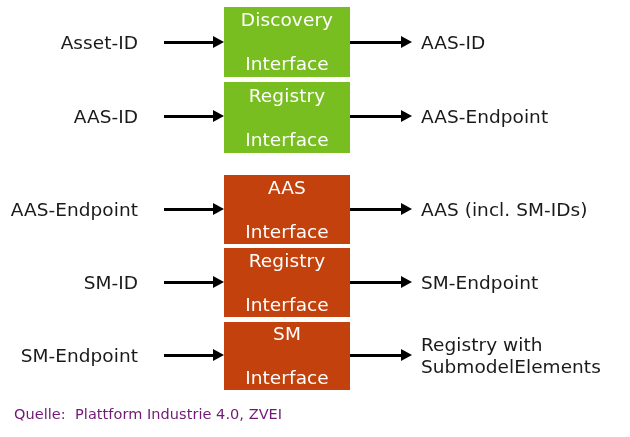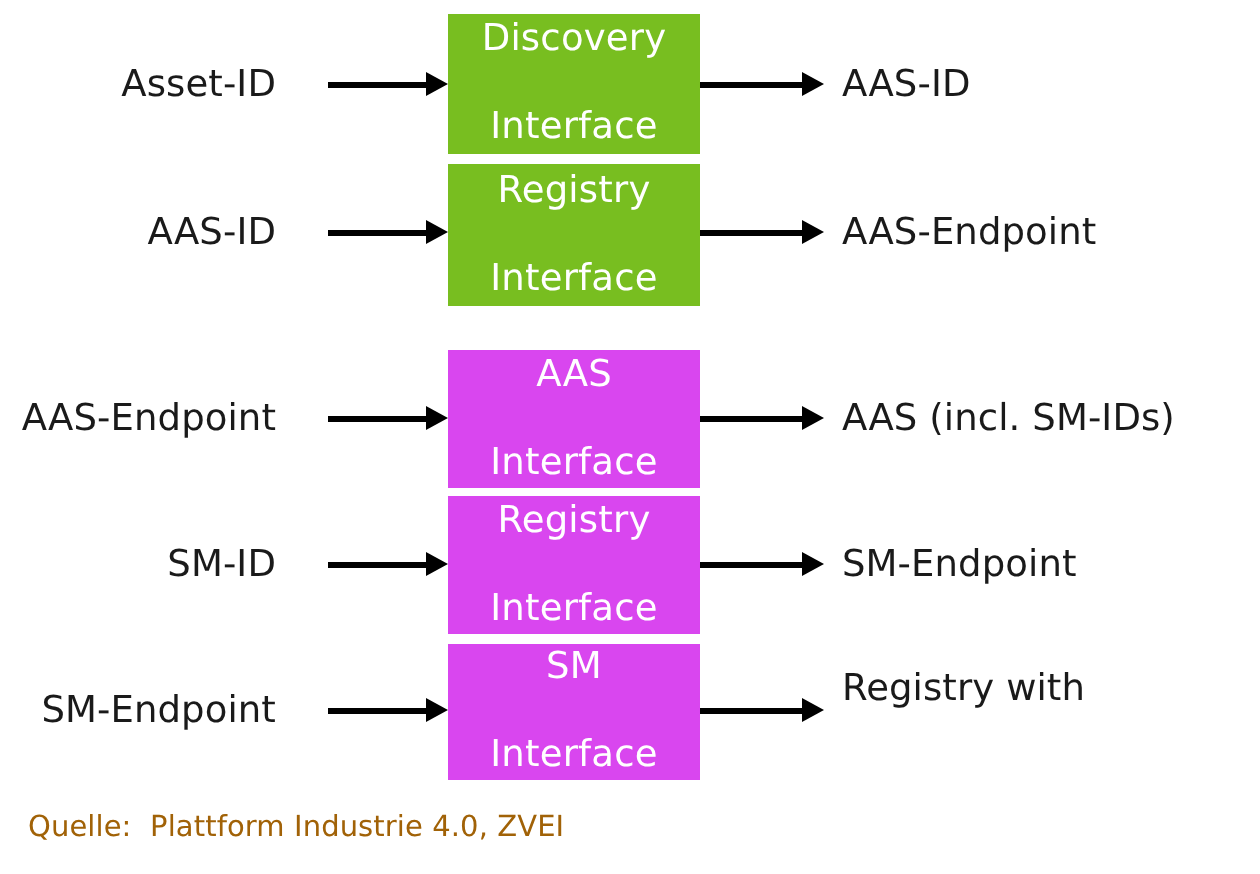--- a/index.html
+++ b/index.html
@@ -33,21 +33,21 @@
     color: #ffffff;
     font-size: 18.5px;
     line-height: 1.17;
     letter-spacing: 0.1px;
     text-align: center;
     gap: 22px;
   }
   .ifbox .ln { display: block; white-space: nowrap; }
 
   .box-green { background: #78be20; }
-  .box-teal  { background: #d946ef; }
+  .box-teal  { background: #c2410c; }
 
   
   .lbl {
     position: absolute;
     font-size: 18.5px;
     color: #1a1a1a;
     line-height: 1.2;
     white-space: nowrap;
     letter-spacing: 0.05px;
   }
@@ -88,21 +88,21 @@
   .arrow-out { left: 350px; width: 62px; }
   .arrow-out .shaft { width: 52px; }
   .arrow-out .head  { left: 51px; }
 
   
   .caption {
     position: absolute;
     left: 14px;
     top: 406px;
     font-size: 14.5px;
-    color: #a16207;
+    color: #701a75;
     white-space: pre;
     letter-spacing: 0.05px;
   }
 </style>
 </head>
 <body>
 
 <div id="canvas">
 
   <div class="lbl lbl-left" style="top:32px;">
@@ -191,17 +191,18 @@
   <div class="ifbox box-teal" style="top:322px;height:68px;">
     <span class="ln">SM</span>
     <span class="ln">Interface</span>
   </div>
   <div class="arrow arrow-out" style="top:349px;">
     <span class="shaft"></span>
     <span class="head"></span>
   </div>
   <div class="lbl lbl-right" style="top:334px;">
     <span class="ln">Registry with</span>
+    <span class="ln">SubmodelElements</span>
   </div>
 
   <div class="caption">Quelle:  Plattform Industrie 4.0, ZVEI</div>
 
 </div>
 
 </body></html>

